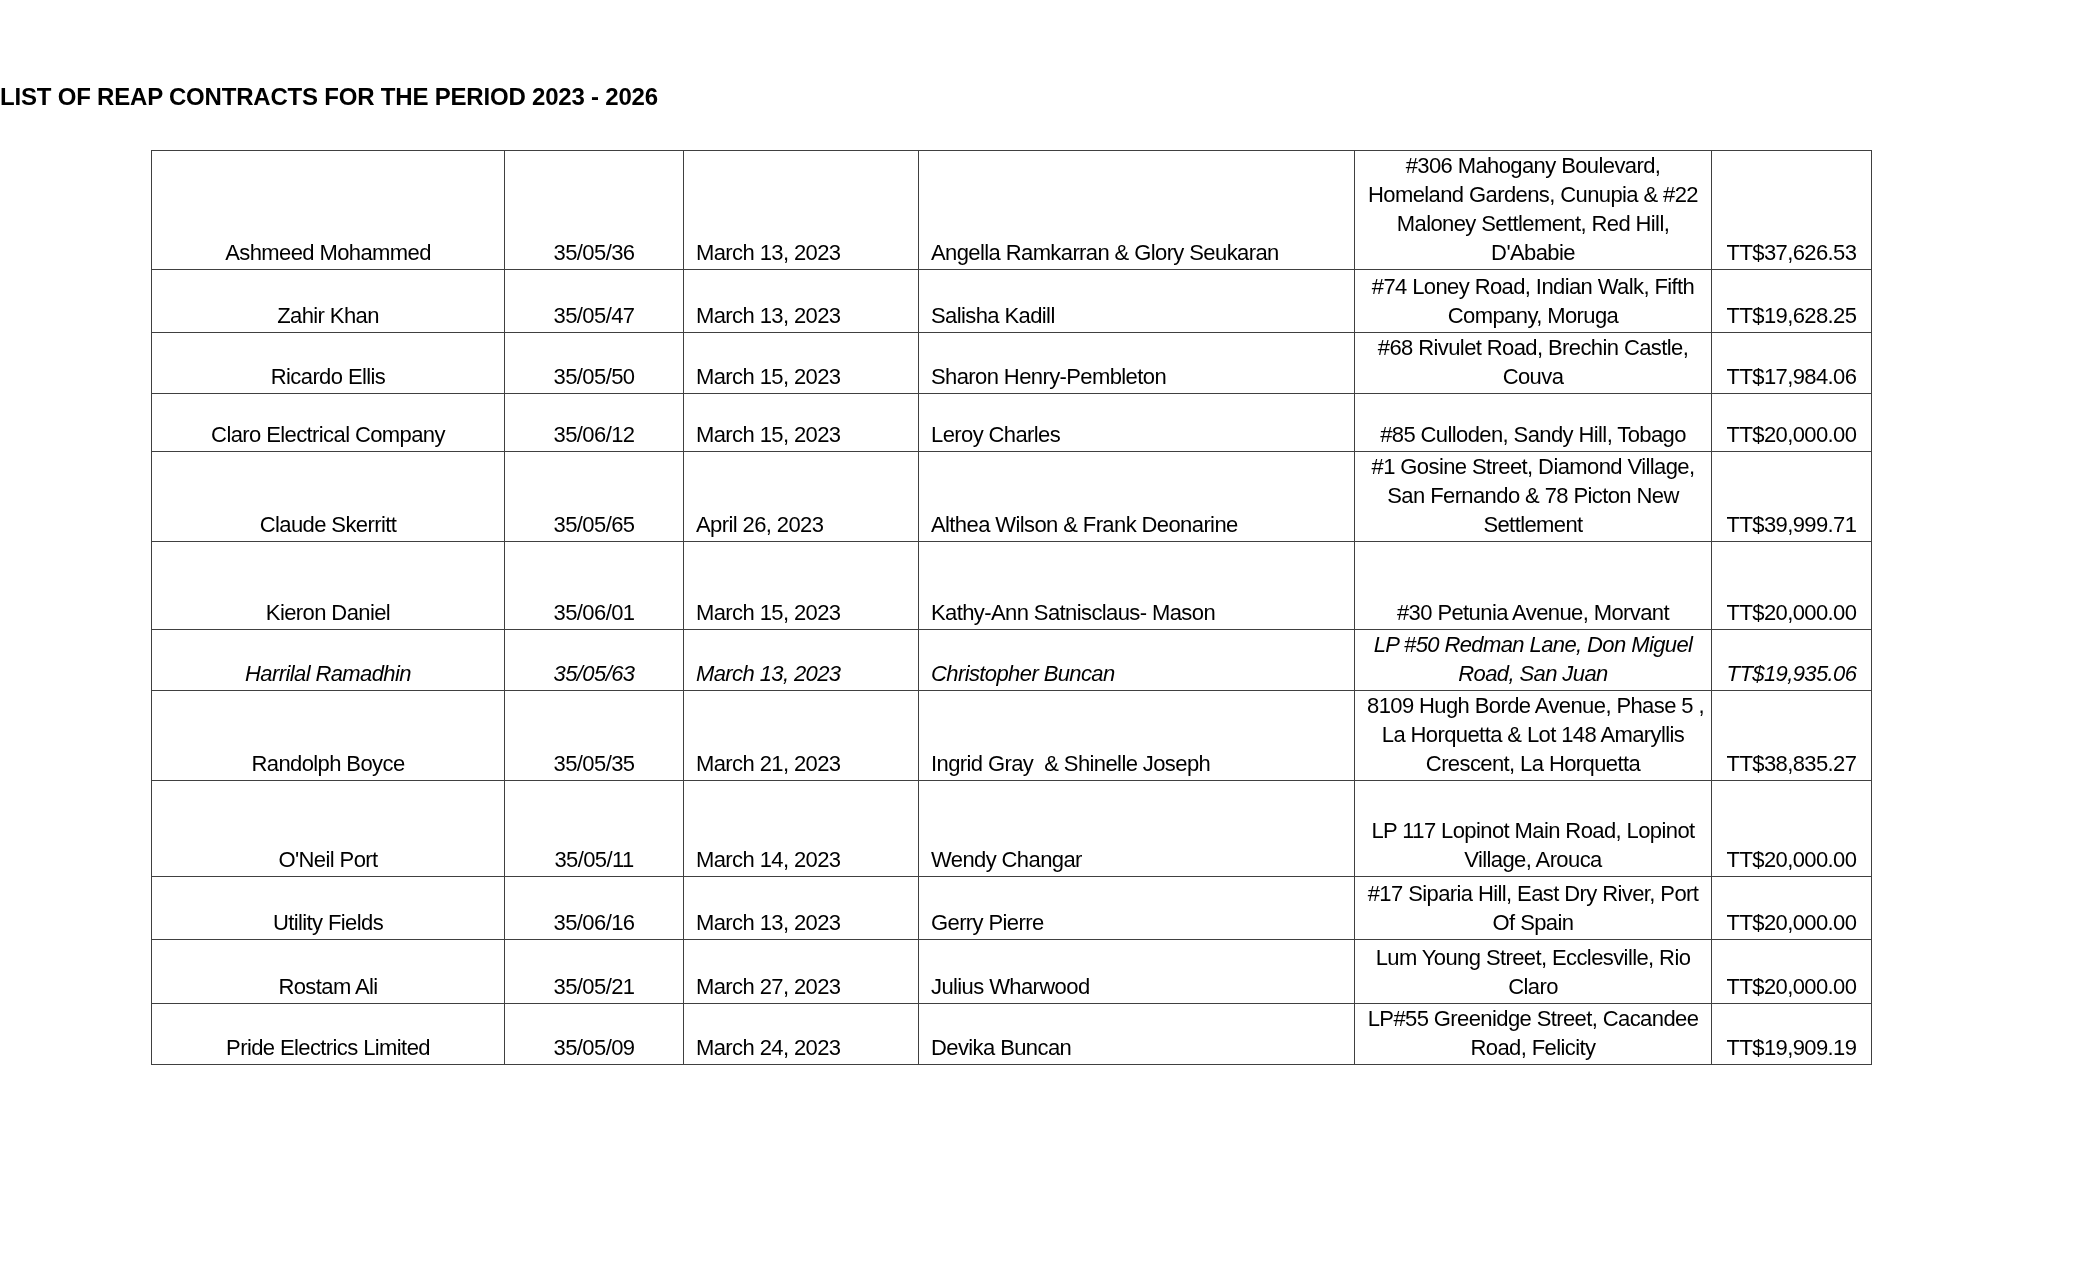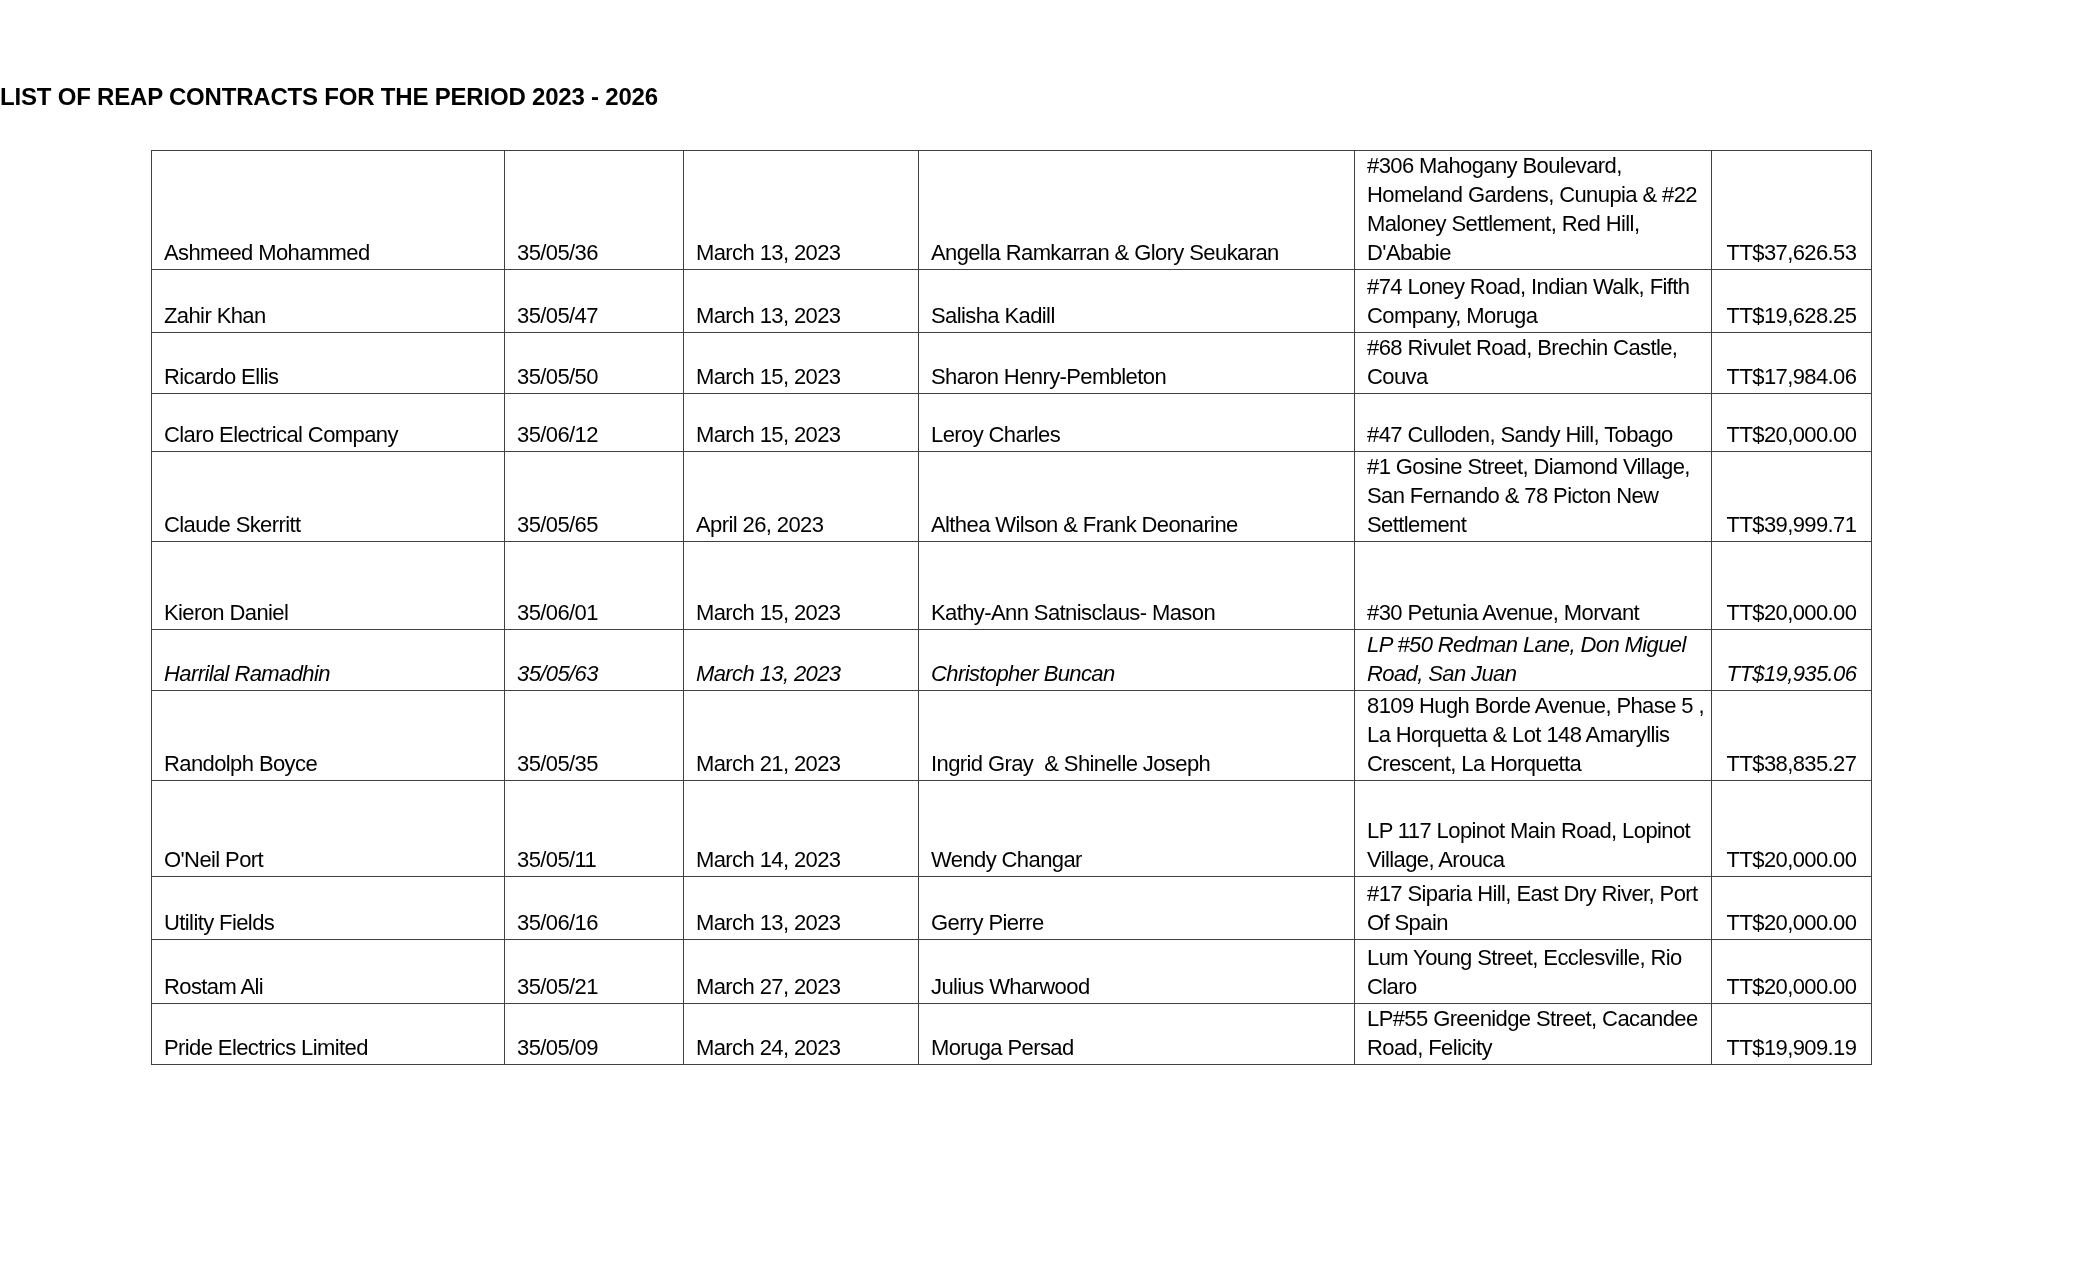--- a/index.html
+++ b/index.html
@@ -43,21 +43,21 @@
     white-space: pre;
     overflow: hidden;
   }
   col.c1 { width: 353px; }
   col.c2 { width: 179px; }
   col.c3 { width: 235px; }
   col.c4 { width: 436px; }
   col.c5 { width: 357px; }
   col.c6 { width: 160px; }
 
-  td.cell-contractor, td.cell-number, td.cell-address { text-align: left; }
+  td.cell-contractor, td.cell-number, td.cell-address { text-align: center; }
   td.cell-date, td.cell-client { text-align: left; }
   td.cell-amount { text-align: center; }
 
   tr:nth-child(1)  { height: 116px; }
   tr:nth-child(2)  { height: 63px; }
   tr:nth-child(3)  { height: 58px; }
   tr:nth-child(4)  { height: 58px; }
   tr:nth-child(5)  { height: 31px; }
   tr:nth-child(6)  { height: 88px; }
   tr:nth-child(7)  { height: 31px; font-style: italic; }
@@ -111,21 +111,21 @@
       <td class="cell-client">Sharon Henry-Pembleton</td>
       <td class="cell-address">#68 Rivulet Road, Brechin Castle,
 Couva</td>
       <td class="cell-amount">TT$17,984.06</td>
     </tr>
     <tr>
       <td class="cell-contractor">Claro Electrical Company</td>
       <td class="cell-number">35/06/12</td>
       <td class="cell-date">March 15, 2023</td>
       <td class="cell-client">Leroy Charles</td>
-      <td class="cell-address">#47 Culloden, Sandy Hill, Tobago</td>
+      <td class="cell-address">#85 Culloden, Sandy Hill, Tobago</td>
       <td class="cell-amount">TT$20,000.00</td>
     </tr>
     <tr>
       <td class="cell-contractor">Claude Skerritt</td>
       <td class="cell-number">35/05/65</td>
       <td class="cell-date">April 26, 2023</td>
       <td class="cell-client">Althea Wilson &amp; Frank Deonarine</td>
       <td class="cell-address">#1 Gosine Street, Diamond Village,
 San Fernando &amp; 78 Picton New
 Settlement</td>
@@ -182,19 +182,19 @@
       <td class="cell-date">March 27, 2023</td>
       <td class="cell-client">Julius Wharwood</td>
       <td class="cell-address">Lum Young Street, Ecclesville, Rio
 Claro</td>
       <td class="cell-amount">TT$20,000.00</td>
     </tr>
     <tr>
       <td class="cell-contractor">Pride Electrics Limited</td>
       <td class="cell-number">35/05/09</td>
       <td class="cell-date">March 24, 2023</td>
-      <td class="cell-client">Moruga Persad</td>
+      <td class="cell-client">Devika Buncan</td>
       <td class="cell-address">LP#55 Greenidge Street, Cacandee
 Road, Felicity</td>
       <td class="cell-amount">TT$19,909.19</td>
     </tr>
   </tbody>
 </table>
 
 </body></html>

